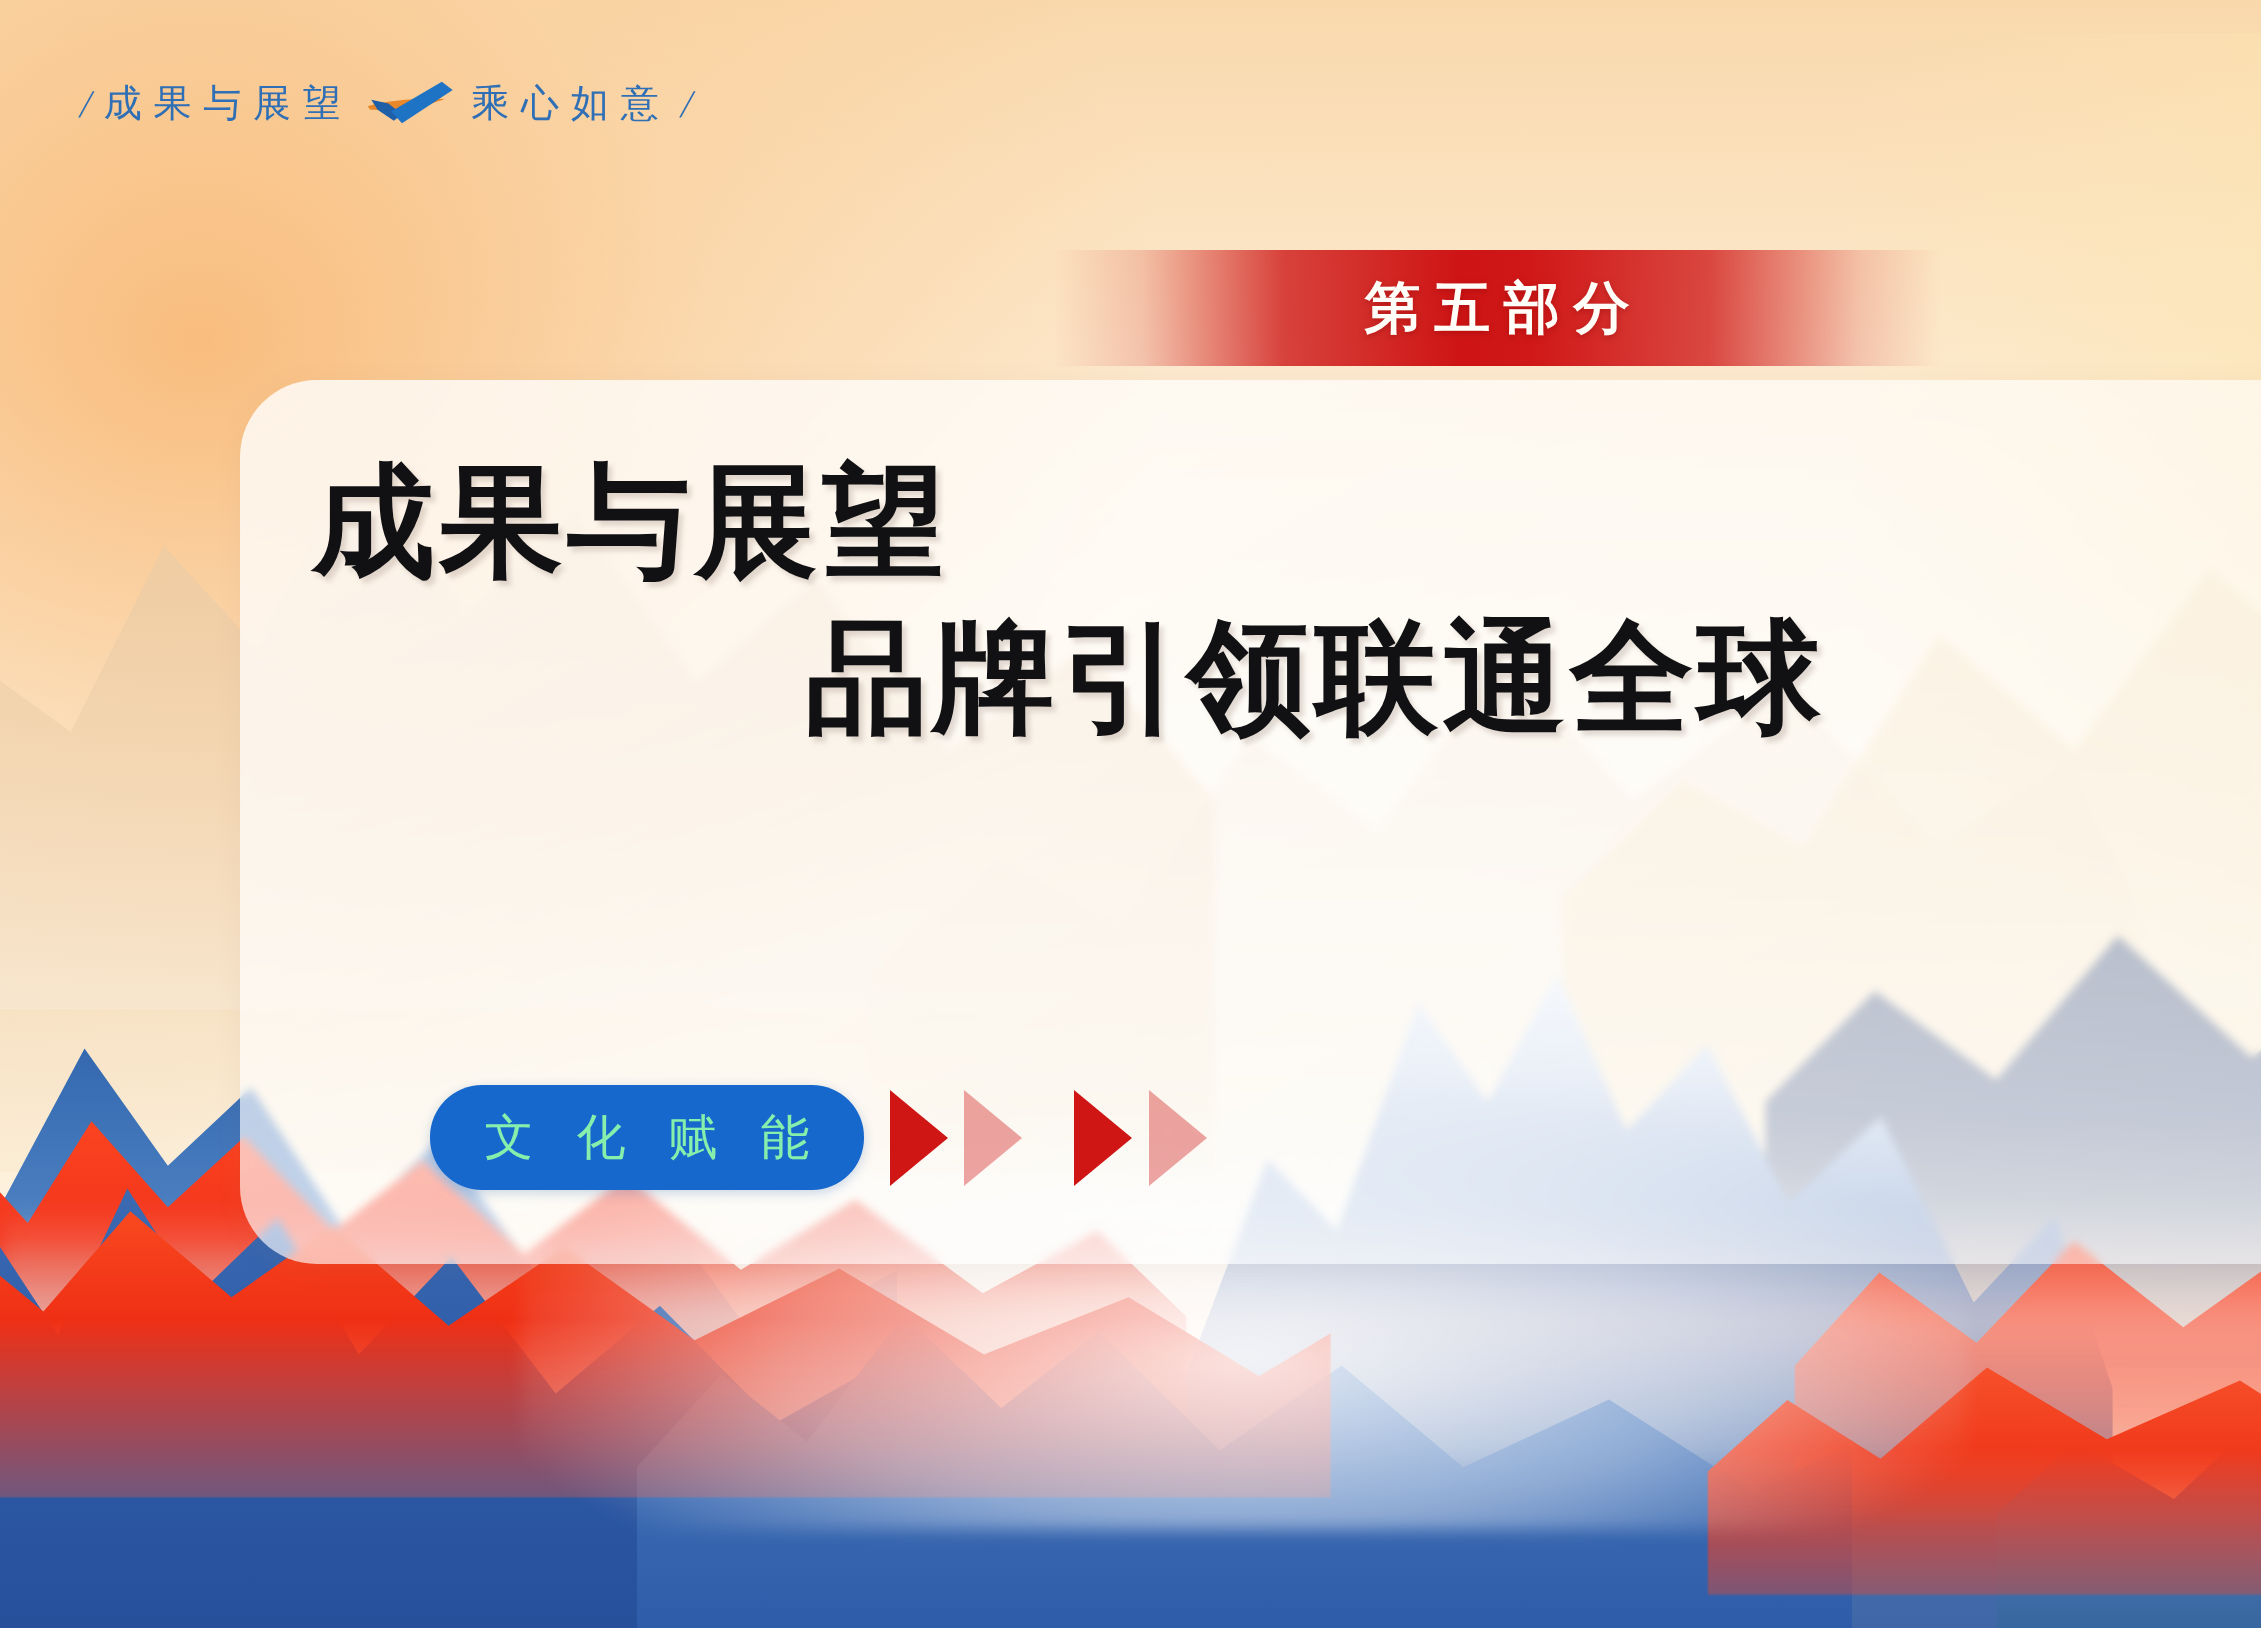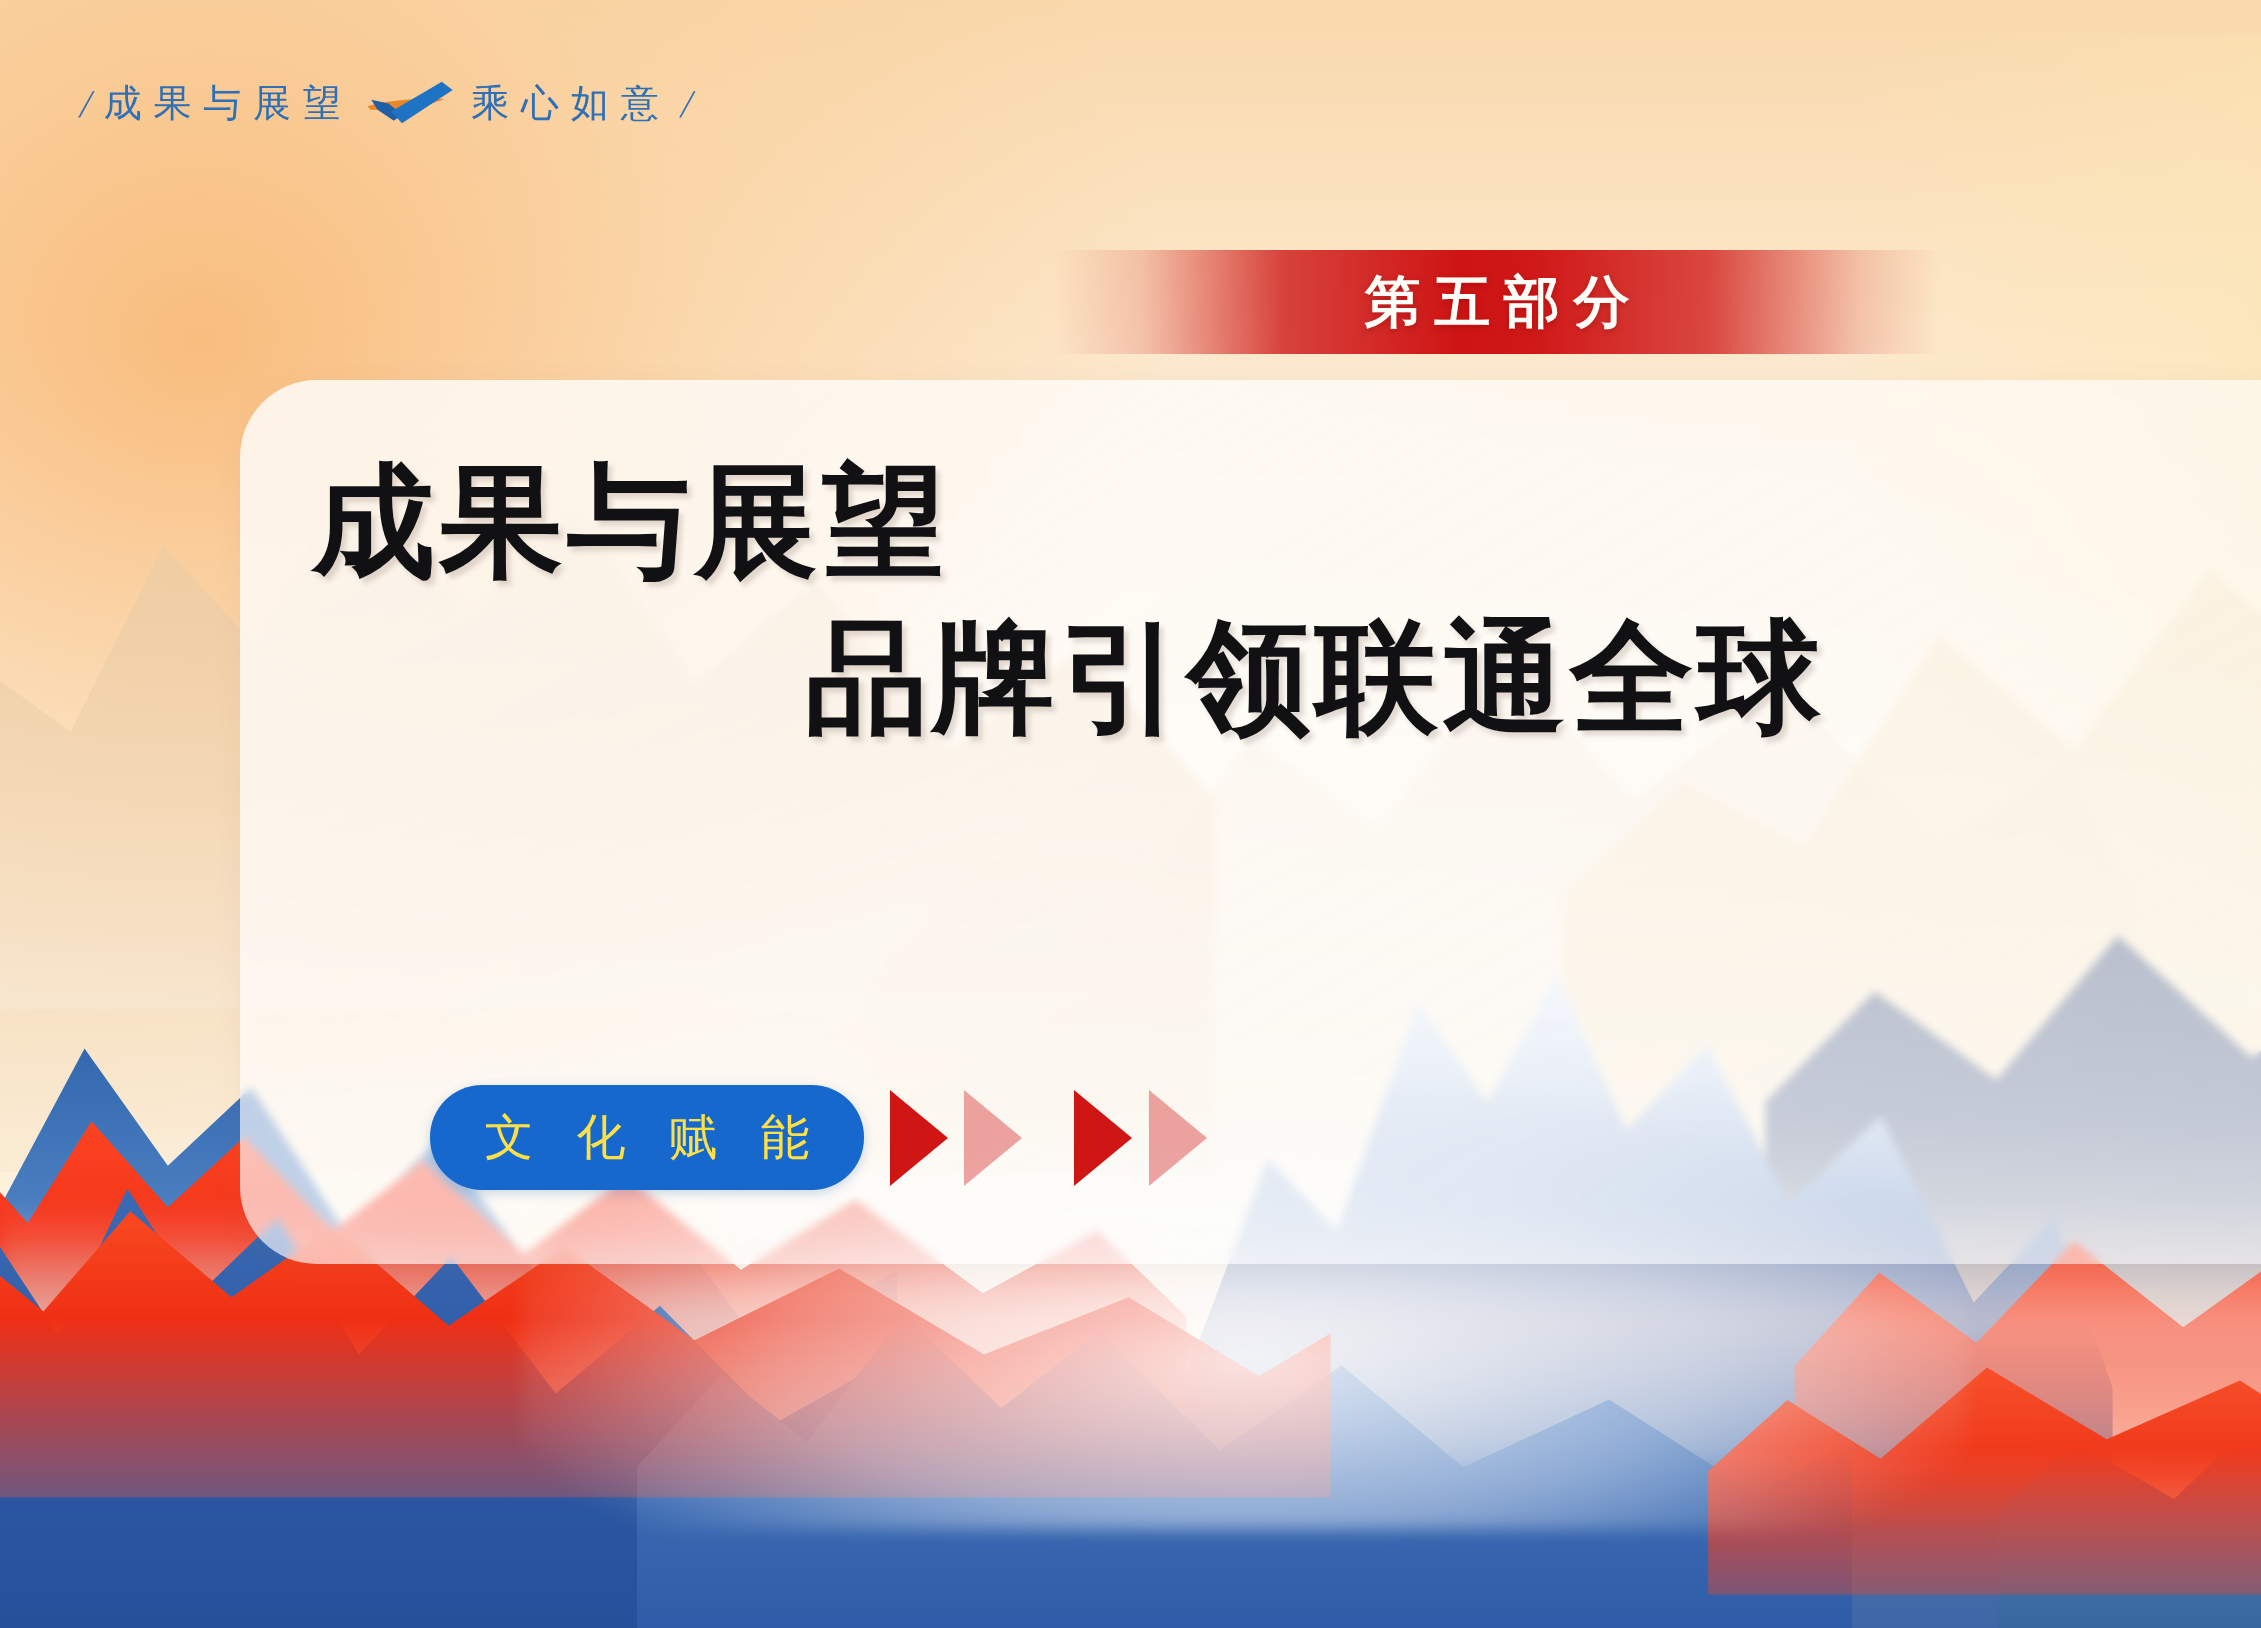--- a/index.html
+++ b/index.html
@@ -78,21 +78,21 @@
     filter:blur(8.1px);}
 
   
   .logo{position:absolute;left:81px;top:78px;display:flex;align-items:center;gap:11.8px;}
   .logo-slash{font-size:39px;color:#2f6fb5;font-weight:400;transform:skewX(-12deg);line-height:1;}
   .logo-cn{font-size:38px;color:#2f6fb5;letter-spacing:11.8px;line-height:1;
     font-family:"Liberation Serif","DejaVu Serif",serif;}
   .logo-mark{width:95px;height:50px;position:relative;flex:none;}
 
   
-  .banner{position:absolute;left:1054px;top:250px;width:886px;height:104px;
+  .banner{position:absolute;left:1054px;top:250px;width:886px;height:116px;
     background:linear-gradient(90deg,rgba(206,24,24,0) 0%,rgba(206,24,24,.18) 10%,rgba(206,24,24,.80) 26%,#ce1414 46%,#d01818 54%,rgba(208,26,26,.78) 74%,rgba(208,30,30,.18) 91%,rgba(208,30,30,0) 100%);
     display:flex;align-items:center;justify-content:center;}
   .banner-text{color:#fffdf8;font-size:56px;letter-spacing:13.6px;font-weight:700;
     text-indent:13.6px;line-height:1;
     font-family:"Liberation Serif","DejaVu Serif",serif;
     text-shadow:0 2.3px 6.3px rgba(120,0,0,.35);}
 
   
   .card{position:absolute;left:240px;top:380px;width:2460px;height:884px;
     border-radius:77px;
@@ -107,21 +107,21 @@
     text-shadow:4.5px 5.4px 5.4px rgba(150,130,120,.28);}
   .hl1{font-size:123px;letter-spacing:4.5px;margin-left:18px;}
   .hl2{font-size:123px;letter-spacing:4.5px;margin-left:511px;margin-top:23.5px;}
 
   
   .pills{position:absolute;left:430px;top:1085px;display:flex;align-items:center;}
   .pill{height:105px;border-radius:52px;background:#1668cd;
     display:flex;align-items:center;justify-content:center;
     padding:0 39px;
     box-shadow:0 3.6px 11.8px rgba(18,82,170,.22);}
-  .pill-text{color:#fde047;font-size:49px;letter-spacing:15.4px;text-indent:15.4px;line-height:1;
+  .pill-text{color:#86efac;font-size:49px;letter-spacing:15.4px;text-indent:15.4px;line-height:1;
     font-family:"Liberation Serif","DejaVu Serif",serif;font-weight:500;white-space:nowrap;}
   .arrows{display:flex;align-items:center;gap:16.3px;margin:0 26px;}
   .tri{width:0;height:0;border-top:48px solid transparent;border-bottom:48px solid transparent;}
   .tri-solid{border-left:58px solid #d01515;}
   .tri-fade{border-left:58px solid rgba(208,21,21,.38);}
 </style>
 </head>
 <body>
 
 <div class="stage">

